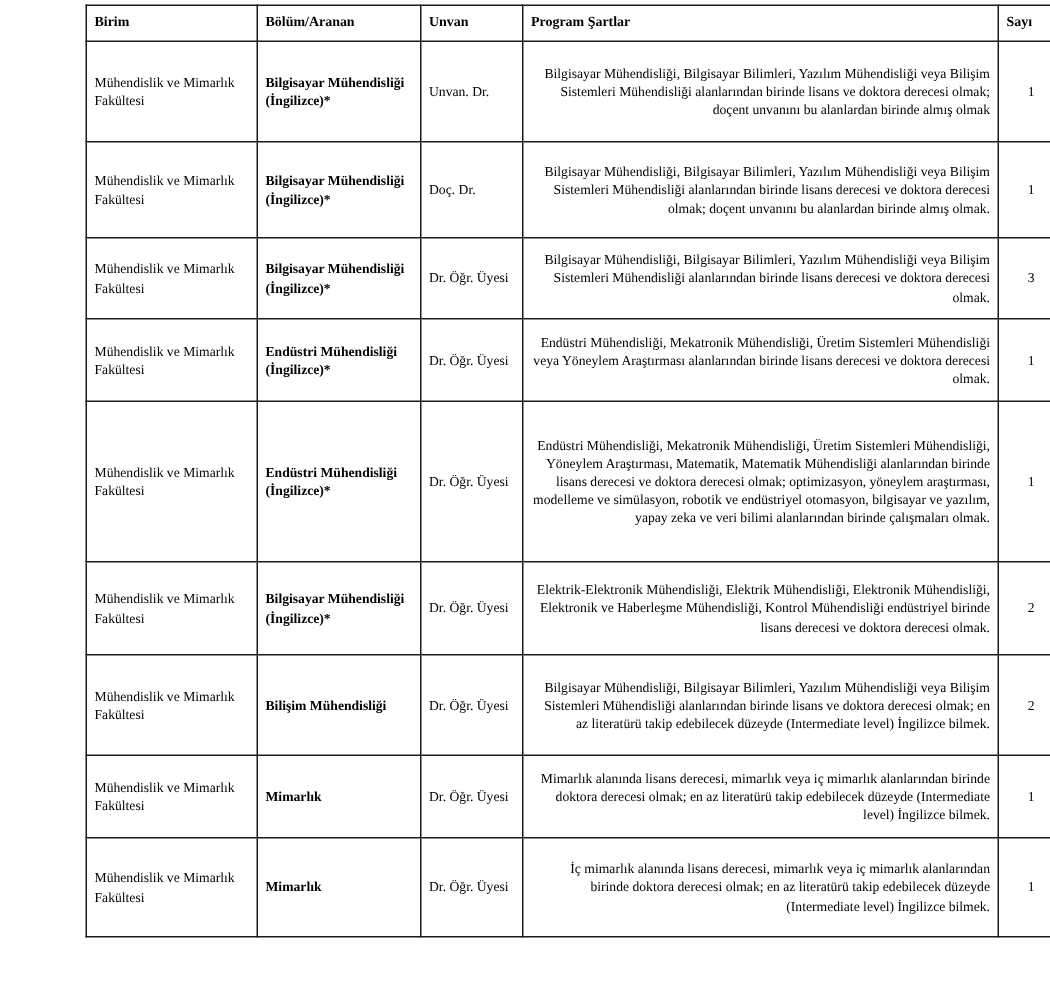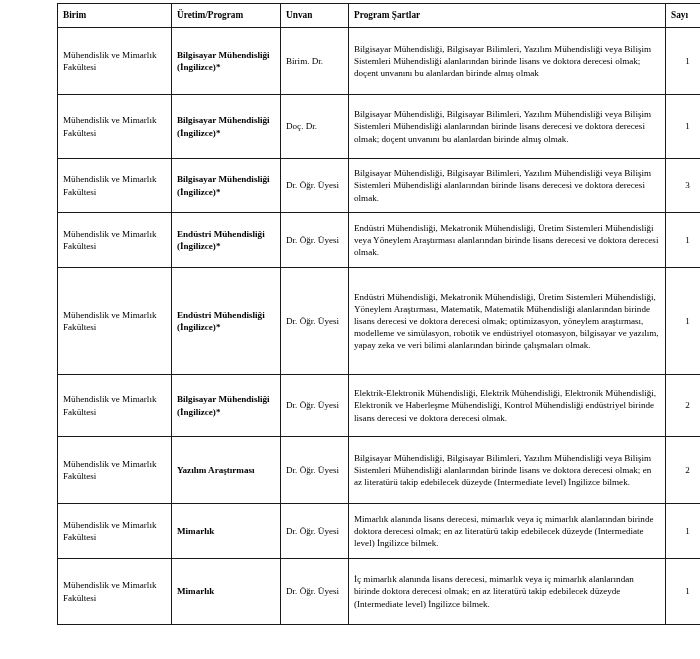--- a/index.html
+++ b/index.html
@@ -75,21 +75,21 @@
   th.col-sayi { text-align: left; }
 
   td.col-birim,
   td.col-bolum,
   td.col-unvan {
     vertical-align: middle;
   }
 
   td.col-sartlar {
     vertical-align: middle;
-    text-align: left;
+    text-align: right;
   }
 
   td.col-sayi {
     vertical-align: middle;
   }
 
   
   tr[data-row="0"] td { height: 60px; }
   tr[data-row="1"] td { height: 57px; }
   tr[data-row="2"] td { height: 47px; }
@@ -102,31 +102,31 @@
 </style>
 </head>
 <body>
 
 <div class="page">
   <div class="table-wrap">
     <table class="cadre-table">
       <thead>
         <tr>
           <th class="col-birim">Birim</th>
-          <th class="col-bolum">Üretim/Program</th>
+          <th class="col-bolum">Bölüm/Aranan</th>
           <th class="col-unvan">Unvan</th>
           <th class="col-sartlar">Program Şartlar</th>
           <th class="col-sayi">Sayı</th>
         </tr>
       </thead>
       <tbody>
         <tr data-row="0">
           <td class="col-birim">Mühendislik ve Mimarlık Fakültesi</td>
           <td class="col-bolum">Bilgisayar Mühendisliği (İngilizce)*</td>
-          <td class="col-unvan">Birim. Dr.</td>
+          <td class="col-unvan">Unvan. Dr.</td>
           <td class="col-sartlar">Bilgisayar Mühendisliği, Bilgisayar Bilimleri, Yazılım Mühendisliği veya Bilişim Sistemleri Mühendisliği alanlarından birinde lisans ve doktora derecesi olmak; doçent unvanını bu alanlardan birinde almış olmak</td>
           <td class="col-sayi">1</td>
         </tr>
         <tr data-row="1">
           <td class="col-birim">Mühendislik ve Mimarlık Fakültesi</td>
           <td class="col-bolum">Bilgisayar Mühendisliği (İngilizce)*</td>
           <td class="col-unvan">Doç. Dr.</td>
           <td class="col-sartlar">Bilgisayar Mühendisliği, Bilgisayar Bilimleri, Yazılım Mühendisliği veya Bilişim Sistemleri Mühendisliği alanlarından birinde lisans derecesi ve doktora derecesi olmak; doçent unvanını bu alanlardan birinde almış olmak.</td>
           <td class="col-sayi">1</td>
         </tr>
@@ -153,21 +153,21 @@
         </tr>
         <tr data-row="5">
           <td class="col-birim">Mühendislik ve Mimarlık Fakültesi</td>
           <td class="col-bolum">Bilgisayar Mühendisliği (İngilizce)*</td>
           <td class="col-unvan">Dr. Öğr. Üyesi</td>
           <td class="col-sartlar">Elektrik-Elektronik Mühendisliği, Elektrik Mühendisliği, Elektronik Mühendisliği, Elektronik ve Haberleşme Mühendisliği, Kontrol Mühendisliği endüstriyel birinde lisans derecesi ve doktora derecesi olmak.</td>
           <td class="col-sayi">2</td>
         </tr>
         <tr data-row="6">
           <td class="col-birim">Mühendislik ve Mimarlık Fakültesi</td>
-          <td class="col-bolum">Yazılım Araştırması</td>
+          <td class="col-bolum">Bilişim Mühendisliği</td>
           <td class="col-unvan">Dr. Öğr. Üyesi</td>
           <td class="col-sartlar">Bilgisayar Mühendisliği, Bilgisayar Bilimleri, Yazılım Mühendisliği veya Bilişim Sistemleri Mühendisliği alanlarından birinde lisans ve doktora derecesi olmak; en az literatürü takip edebilecek düzeyde (Intermediate level) İngilizce bilmek.</td>
           <td class="col-sayi">2</td>
         </tr>
         <tr data-row="7">
           <td class="col-birim">Mühendislik ve Mimarlık Fakültesi</td>
           <td class="col-bolum">Mimarlık</td>
           <td class="col-unvan">Dr. Öğr. Üyesi</td>
           <td class="col-sartlar">Mimarlık alanında lisans derecesi, mimarlık veya iç mimarlık alanlarından birinde doktora derecesi olmak; en az literatürü takip edebilecek düzeyde (Intermediate level) İngilizce bilmek.</td>
           <td class="col-sayi">1</td>

